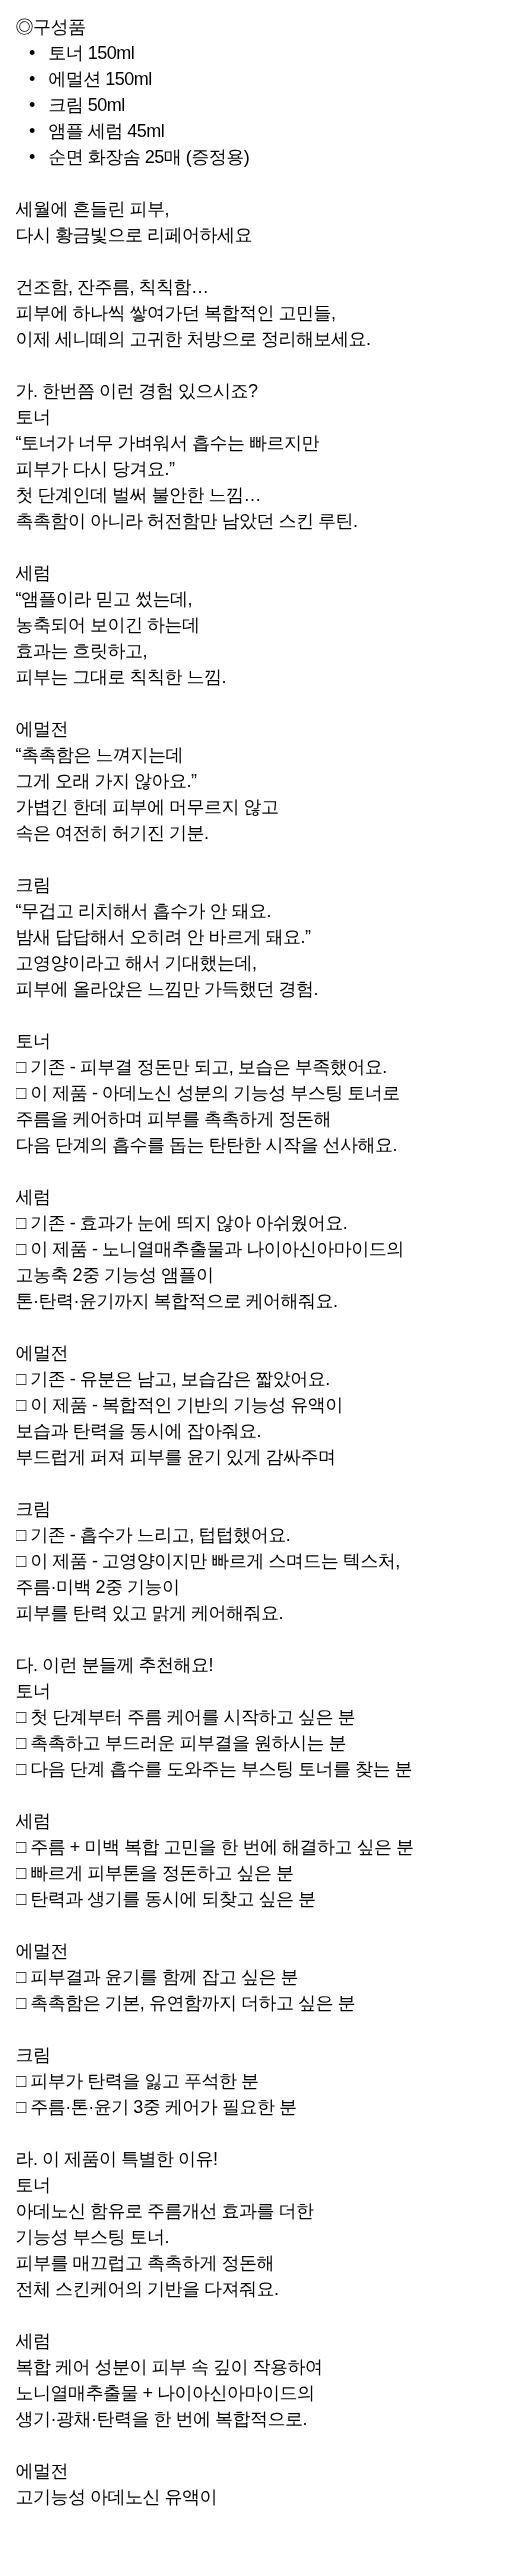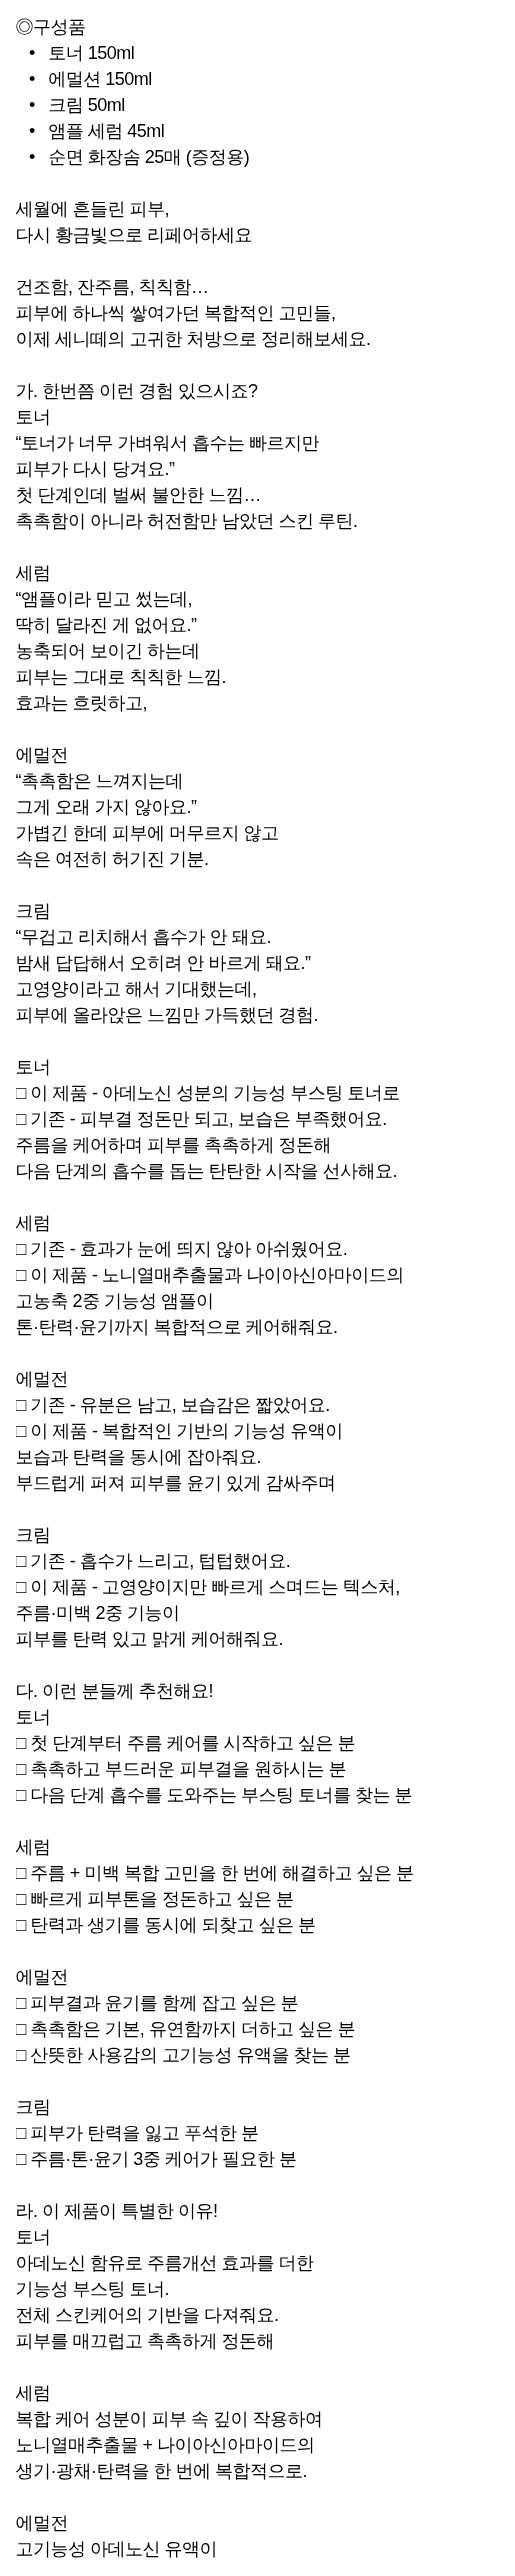--- a/index.html
+++ b/index.html
@@ -57,43 +57,42 @@
         <p class="line">가. 한번쯤 이런 경험 있으시죠?</p>
         <p class="line">토너</p>
         <p class="line">“토너가 너무 가벼워서 흡수는 빠르지만</p>
         <p class="line">피부가 다시 당겨요.”</p>
         <p class="line">첫 단계인데 벌써 불안한 느낌…</p>
         <p class="line">촉촉함이 아니라 허전함만 남았던 스킨 루틴.</p>
       </div>
       <div class="stanza">
         <p class="line">세럼</p>
         <p class="line">“앰플이라 믿고 썼는데,</p>
-        <p class="line">딱히 달라진 게 없어요.”</p>
         <p class="line">농축되어 보이긴 하는데</p>
+        <p class="line">효과는 흐릿하고,</p>
         <p class="line">피부는 그대로 칙칙한 느낌.</p>
-        <p class="line">효과는 흐릿하고,</p>
       </div>
       <div class="stanza">
         <p class="line">에멀전</p>
         <p class="line">“촉촉함은 느껴지는데</p>
         <p class="line">그게 오래 가지 않아요.”</p>
         <p class="line">가볍긴 한데 피부에 머무르지 않고</p>
         <p class="line">속은 여전히 허기진 기분.</p>
       </div>
       <div class="stanza">
         <p class="line">크림</p>
         <p class="line">“무겁고 리치해서 흡수가 안 돼요.</p>
         <p class="line">밤새 답답해서 오히려 안 바르게 돼요.”</p>
         <p class="line">고영양이라고 해서 기대했는데,</p>
         <p class="line">피부에 올라앉은 느낌만 가득했던 경험.</p>
       </div>
       <div class="stanza">
         <p class="line">토너</p>
+        <p class="line">□ 기존 - 피부결 정돈만 되고, 보습은 부족했어요.</p>
         <p class="line">□ 이 제품 - 아데노신 성분의 기능성 부스팅 토너로</p>
-        <p class="line">□ 기존 - 피부결 정돈만 되고, 보습은 부족했어요.</p>
         <p class="line">주름을 케어하며 피부를 촉촉하게 정돈해</p>
         <p class="line">다음 단계의 흡수를 돕는 탄탄한 시작을 선사해요.</p>
       </div>
       <div class="stanza">
         <p class="line">세럼</p>
         <p class="line">□ 기존 - 효과가 눈에 띄지 않아 아쉬웠어요.</p>
         <p class="line">□ 이 제품 - 노니열매추출물과 나이아신아마이드의</p>
         <p class="line">고농축 2중 기능성 앰플이</p>
         <p class="line">톤·탄력·윤기까지 복합적으로 케어해줘요.</p>
       </div>
@@ -121,34 +120,33 @@
       <div class="stanza">
         <p class="line">세럼</p>
         <p class="line">□ 주름 + 미백 복합 고민을 한 번에 해결하고 싶은 분</p>
         <p class="line">□ 빠르게 피부톤을 정돈하고 싶은 분</p>
         <p class="line">□ 탄력과 생기를 동시에 되찾고 싶은 분</p>
       </div>
       <div class="stanza">
         <p class="line">에멀전</p>
         <p class="line">□ 피부결과 윤기를 함께 잡고 싶은 분</p>
         <p class="line">□ 촉촉함은 기본, 유연함까지 더하고 싶은 분</p>
-        <p class="line">□ 산뜻한 사용감의 고기능성 유액을 찾는 분</p>
       </div>
       <div class="stanza">
         <p class="line">크림</p>
         <p class="line">□ 피부가 탄력을 잃고 푸석한 분</p>
         <p class="line">□ 주름·톤·윤기 3중 케어가 필요한 분</p>
       </div>
       <div class="stanza">
         <p class="line">라. 이 제품이 특별한 이유!</p>
         <p class="line">토너</p>
         <p class="line">아데노신 함유로 주름개선 효과를 더한</p>
         <p class="line">기능성 부스팅 토너.</p>
+        <p class="line">피부를 매끄럽고 촉촉하게 정돈해</p>
         <p class="line">전체 스킨케어의 기반을 다져줘요.</p>
-        <p class="line">피부를 매끄럽고 촉촉하게 정돈해</p>
       </div>
       <div class="stanza">
         <p class="line">세럼</p>
         <p class="line">복합 케어 성분이 피부 속 깊이 작용하여</p>
         <p class="line">노니열매추출물 + 나이아신아마이드의</p>
         <p class="line">생기·광채·탄력을 한 번에 복합적으로.</p>
       </div>
       <div class="stanza">
         <p class="line">에멀전</p>
         <p class="line">고기능성 아데노신 유액이</p>

